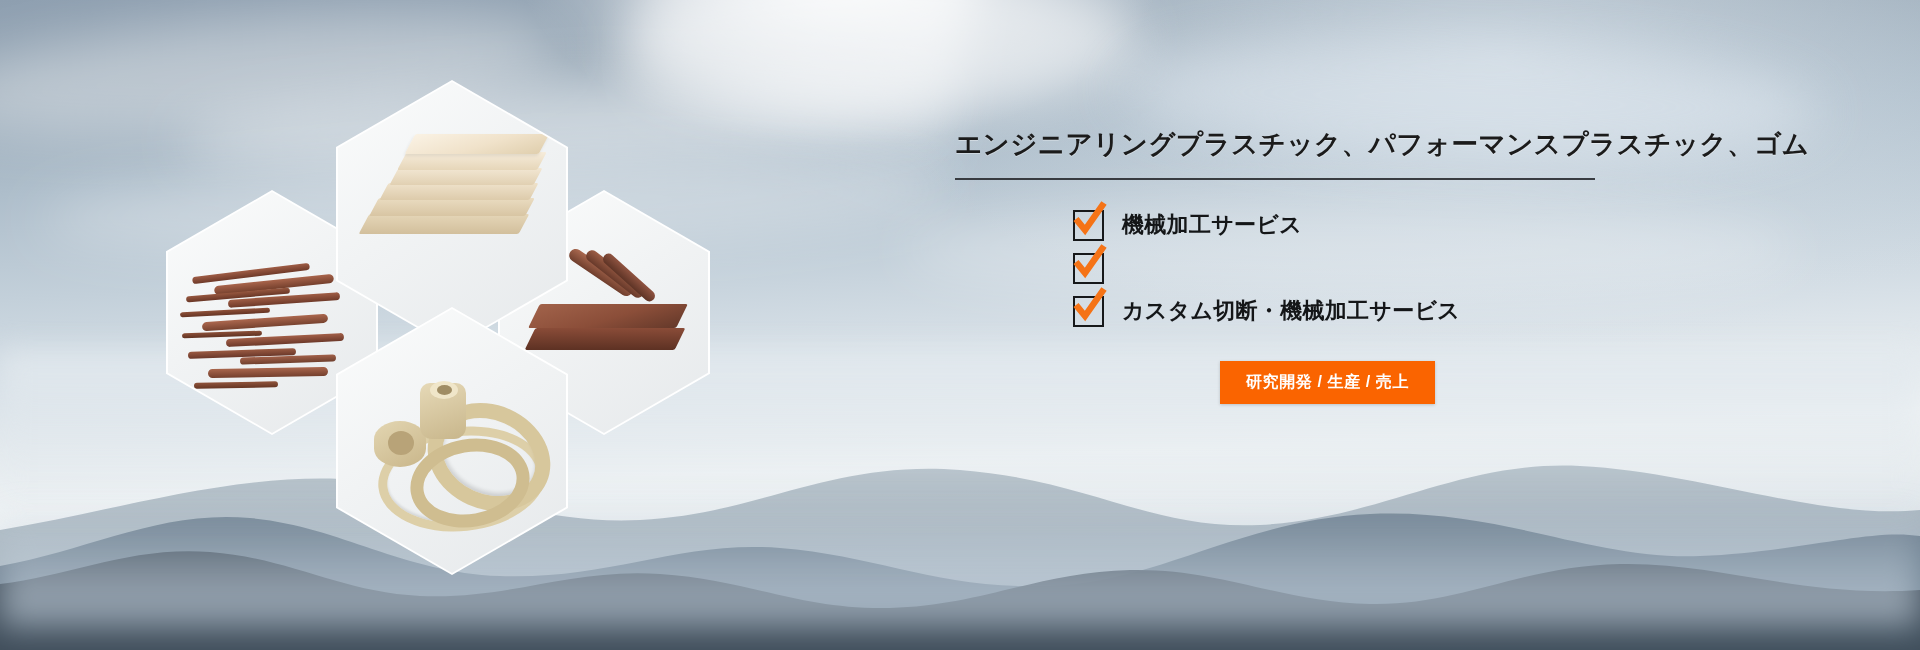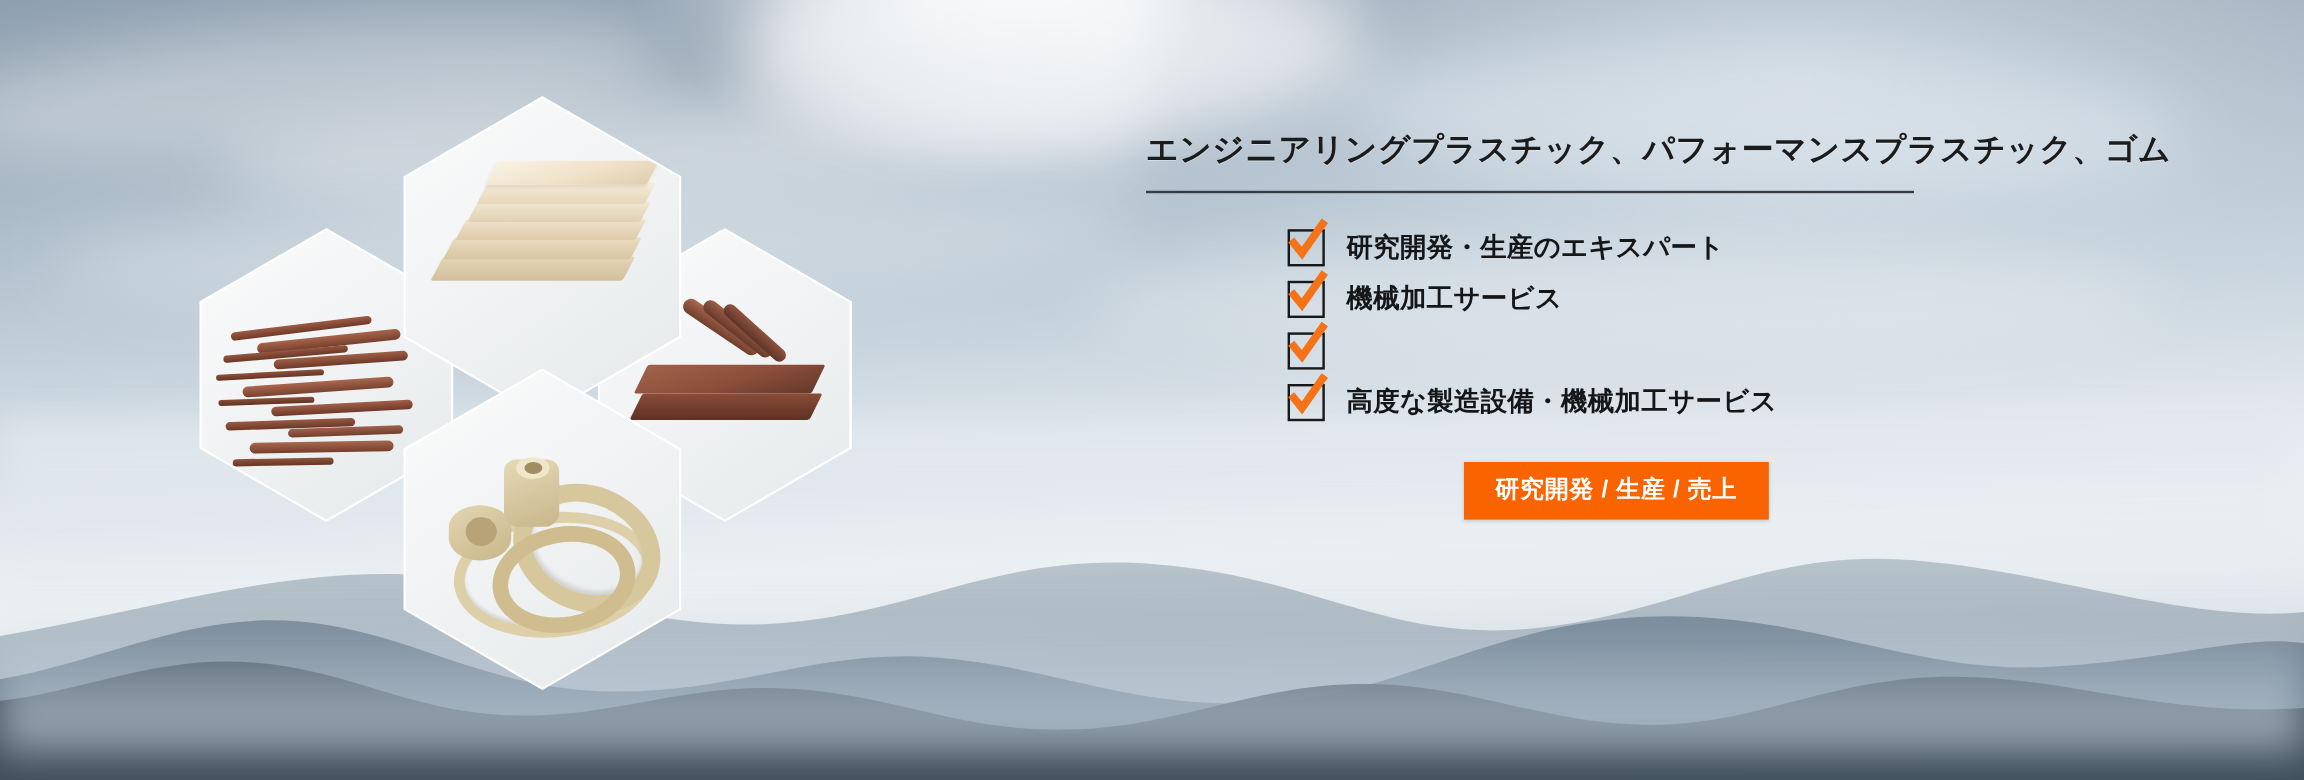--- a/index.html
+++ b/index.html
@@ -69,21 +69,21 @@
   .h-bot{z-index:4;}
   .h-left{z-index:2;}
   .h-right{z-index:1;}
 
   
   .art{position:absolute;inset:0;}
   .rod{position:absolute;border-radius:40px;}
   .sheet{position:absolute;border-radius:2px;}
 
   
-  .content{position:absolute;left:955px;top:109px;width:820px;}
+  .content{position:absolute;left:955px;top:128px;width:820px;}
   .headline{
     font-size:26.5px;font-weight:bold;color:#1b1b1b;letter-spacing:.5px;
     white-space:nowrap;line-height:1.2;
     text-shadow:0 1px 0 rgba(255,255,255,.35);
   }
   .divider{margin-top:18px;width:640px;height:2px;background:#2c2f33;opacity:.92;}
 
   .checklist{margin-top:30px;margin-left:118px;}
   .check-row{display:flex;align-items:center;margin-bottom:12px;}
   .cbox{
@@ -92,21 +92,21 @@
   }
   .cbox svg{position:absolute;left:-4px;top:-11px;width:36px;height:36px;overflow:visible;}
   .check-label{
     font-size:22px;font-weight:bold;color:#141618;letter-spacing:.3px;white-space:nowrap;
   }
 
   .cta-wrap{margin-top:34px;margin-left:265px;}
   .cta{
     display:inline-block;padding:11px 26px 12px 26px;
     background:#fa6400;color:#ffffff;
-    font-size:20px;font-weight:bold;letter-spacing:.6px;
+    font-size:16px;font-weight:bold;letter-spacing:.6px;
     border:none;cursor:pointer;line-height:1.25;
     box-shadow:0 1px 3px rgba(0,0,0,.18);
   }
 </style>
 </head>
 <body>
 
 <div class="banner">
 
   <div class="sky"></div>
@@ -208,28 +208,20 @@
   </div>
 
   <div class="content">
 
     <div class="headline">エンジニアリングプラスチック、パフォーマンスプラスチック、ゴム</div>
 
     <div class="divider"></div>
 
     <div class="checklist">
 
-      <div class="check-row">
-        <span class="cbox">
-          <svg viewBox="0 0 36 36">
-              <path d="M5 18 L14 29 L33 2" fill="none" stroke="#f57316" stroke-width="6.5" stroke-linecap="butt" stroke-linejoin="miter"></path>
-            </svg>
-        </span>
-        <span class="check-label">研究開発・生産のエキスパート</span>
-      </div>
 
       <div class="check-row">
         <span class="cbox">
           <svg viewBox="0 0 36 36">
               <path d="M5 18 L14 29 L33 2" fill="none" stroke="#f57316" stroke-width="6.5" stroke-linecap="butt" stroke-linejoin="miter"></path>
             </svg>
         </span>
         <span class="check-label">機械加工サービス</span>
       </div>
 
@@ -240,21 +232,21 @@
             </svg>
         </span>
       </div>
 
       <div class="check-row">
         <span class="cbox">
           <svg viewBox="0 0 36 36">
               <path d="M5 18 L14 29 L33 2" fill="none" stroke="#f57316" stroke-width="6.5" stroke-linecap="butt" stroke-linejoin="miter"></path>
             </svg>
         </span>
-        <span class="check-label">高度な製造設備・機械加工サービス</span>
+        <span class="check-label">カスタム切断・機械加工サービス</span>
       </div>
     </div>
 
     <div class="cta-wrap">
       <button class="cta">研究開発 / 生産 / 売上</button>
     </div>
   </div>
 </div>
 
 </body></html>

